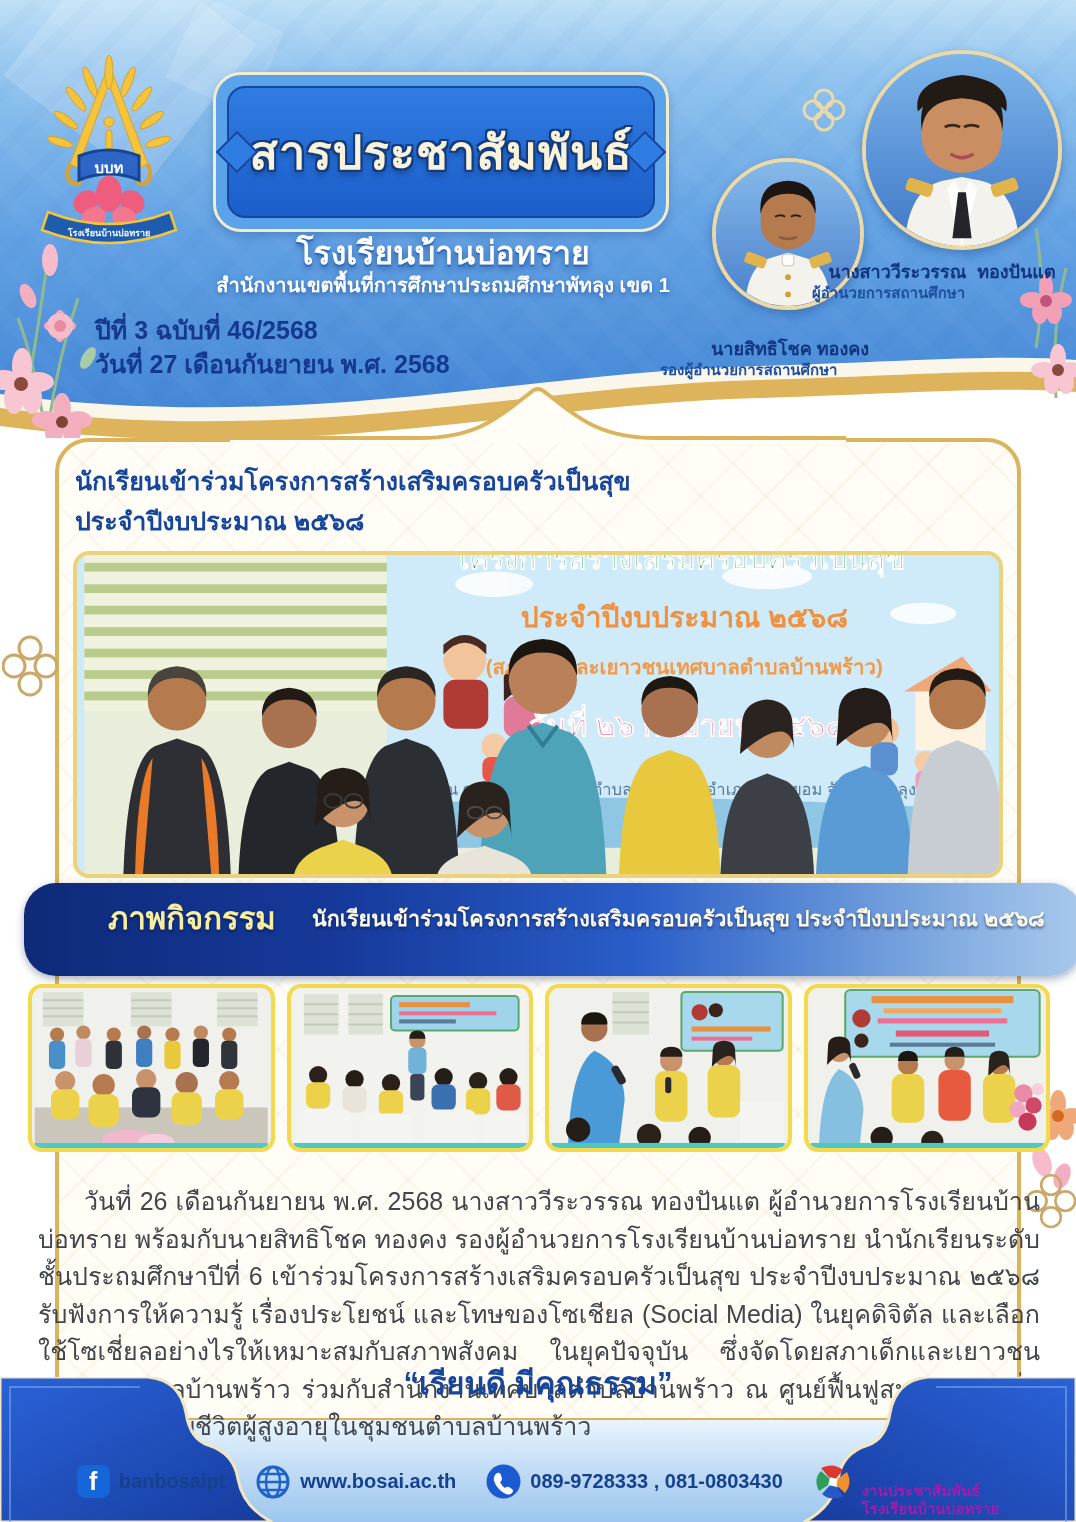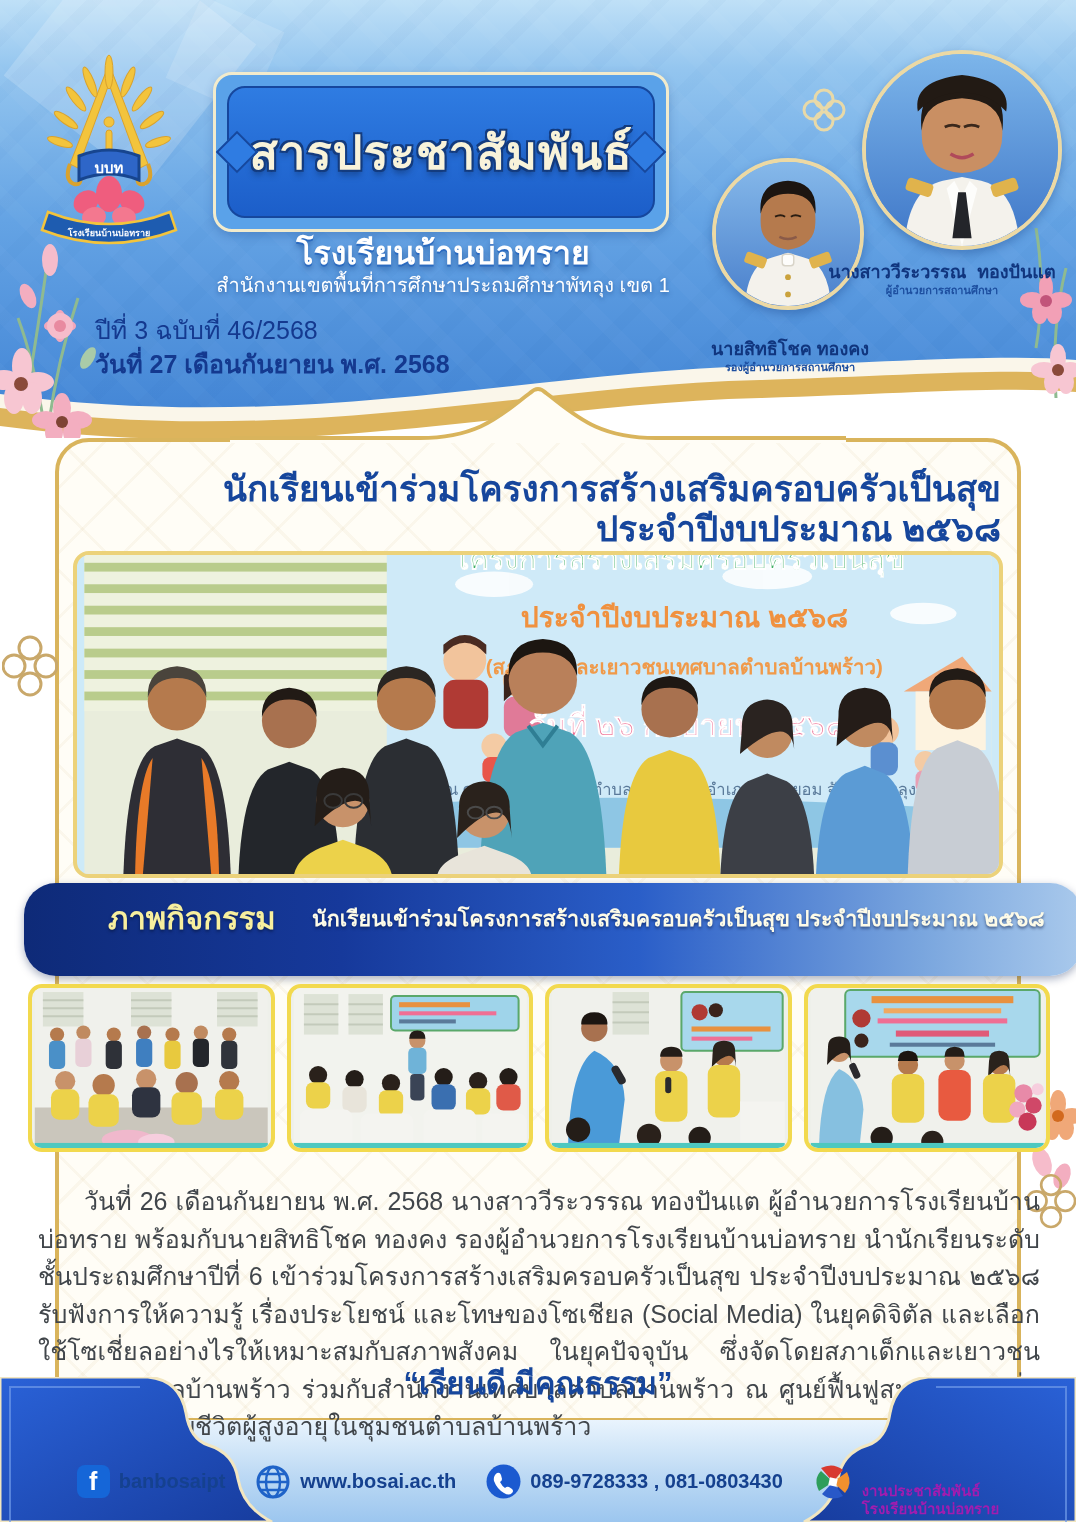--- a/index.html
+++ b/index.html
@@ -12,66 +12,66 @@
   .header-bg::after{content:"";position:absolute;inset:0;opacity:.35;
     background-image:repeating-linear-gradient(45deg,rgba(255,255,255,.07) 0 14px,rgba(255,255,255,0) 14px 42px),
                      repeating-linear-gradient(-45deg,rgba(30,90,170,.08) 0 12px,rgba(30,90,170,0) 12px 40px);}
   .shard{position:absolute;background:rgba(255,255,255,.18);}
   .shard.a{left:40px;top:-30px;width:180px;height:180px;transform:rotate(38deg);}
   .shard.b{left:180px;top:10px;width:90px;height:90px;transform:rotate(24deg);background:rgba(255,255,255,.14);}
 
   .wave-svg{position:absolute;left:0;top:348px;width:1076px;height:118px;z-index:1;}
 
   .plaque{position:absolute;left:213px;top:72px;width:456px;height:160px;z-index:3;
-    background:#5aa2e9;border:3px solid #f2ebcc;border-radius:19px;
+    background:#5aa2e9;border:3px solid #f2ebcc;border-radius:28px;
     box-shadow:0 4px 10px rgba(20,60,130,.25);}
   .plaque-inner{position:absolute;inset:11px;background:linear-gradient(180deg,#2f7ce2,#1c5ec9);
     border:2px solid #16479d;border-radius:18px;display:flex;align-items:center;justify-content:center;}
   .plaque-tip{position:absolute;top:50%;width:30px;height:30px;margin-top:-15px;
     background:#2f7ce2;border:2px solid #16479d;transform:rotate(45deg);}
   .plaque-tip.l{left:-7px;} .plaque-tip.r{right:-7px;}
   .plaque-title{font-size:47px;font-weight:800;color:#f8f3da;letter-spacing:1px;white-space:nowrap;
     text-shadow:-2px -2px 0 #133b7e,2px -2px 0 #133b7e,-2px 2px 0 #133b7e,2px 2px 0 #133b7e,0 5px 6px rgba(10,35,80,.5);}
 
   .school-name{position:absolute;left:188px;top:227px;width:510px;text-align:center;z-index:3;
     font-size:32px;font-weight:800;color:#ffffff;
     text-shadow:0 2px 0 #2a6ac0,0 4px 6px rgba(15,55,120,.55);}
   .district-line{position:absolute;left:118px;top:269px;width:650px;text-align:center;z-index:3;
-    font-size:20px;font-weight:400;color:#ffffff;text-shadow:0 2px 4px rgba(15,55,120,.5);}
-  .issue-1{position:absolute;left:95px;top:310px;z-index:3;font-size:25px;font-weight:400;color:#14398f;}
+    font-size:20px;font-weight:700;color:#ffffff;text-shadow:0 2px 4px rgba(15,55,120,.5);}
+  .issue-1{position:absolute;left:95px;top:310px;z-index:3;font-size:25px;font-weight:700;color:#14398f;}
   .issue-2{position:absolute;left:95px;top:344px;z-index:3;font-size:25px;font-weight:700;color:#14398f;}
 
   
   .logo{position:absolute;left:30px;top:44px;width:158px;height:208px;z-index:3;}
 
   
   .portrait{position:absolute;border-radius:50%;overflow:hidden;z-index:3;
     border:4px solid #ecd9a4;background:linear-gradient(180deg,#7cb5ea 0%,#3f77c8 100%);
     box-shadow:0 4px 10px rgba(20,60,130,.35);}
   .portrait.director{left:862px;top:50px;width:200px;height:200px;}
   .portrait.deputy{left:712px;top:158px;width:152px;height:152px;}
   .cap-name{position:absolute;z-index:3;text-align:center;font-weight:800;color:#10357e;font-size:18px;}
-  .cap-title{position:absolute;z-index:3;text-align:center;font-weight:600;color:#1d4fa0;font-size:11px;}
+  .cap-title{position:absolute;z-index:3;font-weight:600;color:#1d4fa0;font-size:15px;}
   .cap-name.director{left:812px;top:257px;width:260px;font-family:Liberation Mono, monospace;}
   .cap-title.director{left:812px;top:281px;width:260px;}
   .cap-name.deputy{left:660px;top:334px;width:260px;}
   .cap-title.deputy{left:660px;top:358px;width:260px;}
 
   .flowers{position:absolute;z-index:2;}
   .motif{position:absolute;z-index:2;}
 
   
   .card{position:absolute;left:55px;top:438px;width:966px;height:984px;z-index:4;
     background-color:#fffdf6;border:4px solid #d9b45c;border-radius:34px;
     background-image:repeating-linear-gradient(45deg,rgba(214,190,140,.10) 0 3px,rgba(214,190,140,0) 3px 46px),
                      repeating-linear-gradient(-45deg,rgba(214,190,140,.10) 0 3px,rgba(214,190,140,0) 3px 46px);}
   .arch{position:absolute;left:230px;top:380px;width:616px;height:70px;z-index:5;}
 
-  .headline{position:absolute;left:75px;width:926px;text-align:right;z-index:6;
-    font-size:35px;font-weight:800;color:#16469c;}
+  .headline{position:absolute;left:75px;width:926px;text-align:left;z-index:6;
+    font-size:25px;font-weight:800;color:#16469c;}
   .headline.l1{top:461px;} .headline.l2{top:501px;}
 
   .main-photo{position:absolute;left:73px;top:551px;width:930px;height:327px;z-index:6;
     border:4px solid #ecd27a;border-radius:16px;overflow:hidden;background:#cdeaf8;}
 
   
   .activity-bar{position:absolute;left:24px;top:883px;width:1058px;height:93px;z-index:7;
     border-radius:32px;background:linear-gradient(90deg,#0e2a78 0%,#16399b 30%,#2a5ec8 58%,#7aa6de 85%,#a9c9ec 100%);
     box-shadow:0 3px 8px rgba(10,30,80,.35);}
   .act-label{position:absolute;left:84px;top:10px;font-size:31px;font-weight:800;color:#f7ef9e;

